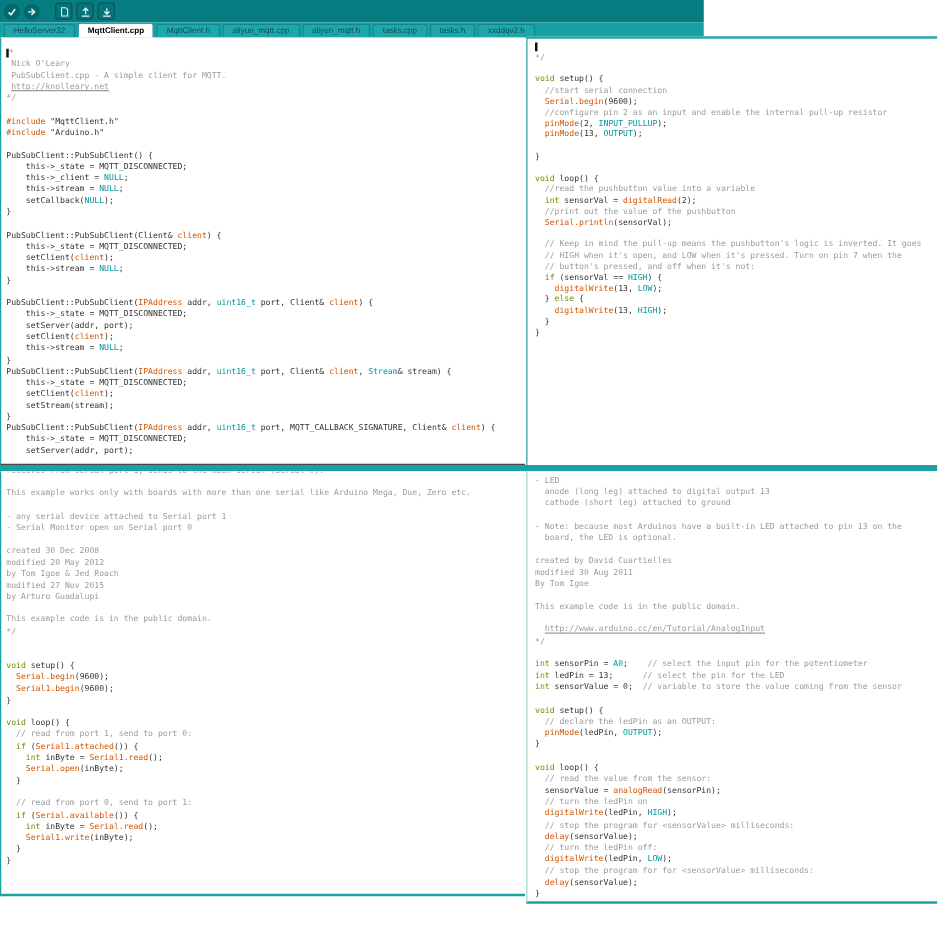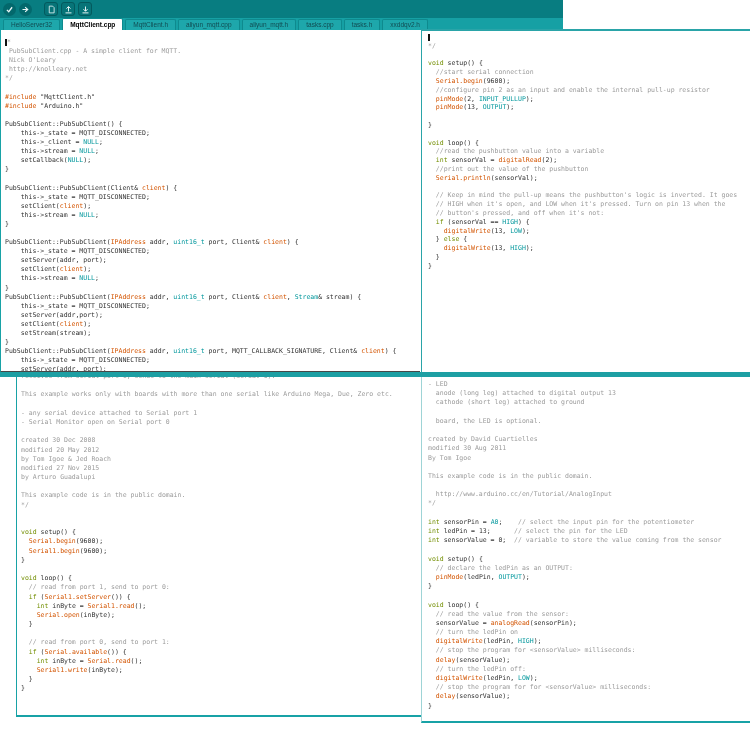--- a/index.html
+++ b/index.html
@@ -23,35 +23,35 @@
        border-radius:2px 2px 0 0;box-sizing:border-box;white-space:nowrap;cursor:pointer;}
   .tab.active{background:#FFFFFF;color:#000;font-weight:bold;height:12px;line-height:11px;}
   
   .pane{position:absolute;background:#fff;overflow:hidden;font-size:6.5px;box-sizing:border-box;}
   .pane .line{white-space:pre;}
   .pane-tl{left:0;top:30px;width:420px;height:342px;border-left:1px solid #18A2A6;
            border-bottom:1px solid #474747;padding:8px 0 0 4px;}
   .pane-tr{left:421px;top:29px;width:329px;height:343px;border-top:2px solid #2AA4A8;
            border-left:1px solid #2AA4A8;padding:2px 0 0 6px;}
   .divider{position:absolute;left:0;top:372px;width:750px;height:5px;background:#1D9FA3;}
-  .pane-bl{left:16px;top:377px;width:420px;height:340px;border-left:1px solid #18A2A6;
+  .pane-bl{left:0;top:377px;width:420px;height:340px;border-left:1px solid #18A2A6;
            border-bottom:2px solid #18A2A6;padding:0 0 0 4px;}
   .pane-bl .line:first-child{margin-top:-5px;}
   .pane-br{left:421px;top:377px;width:329px;height:346px;border-left:1px solid #9ED4D6;
            border-bottom:2px solid #18A2A6;padding:3px 0 11px 6px;}
   .pane-tl .line{height:9.1px;line-height:9.1px;}
   .pane-tr .line{height:8.8px;line-height:8.8px;}
   .pane-bl .line,.pane-br .line{height:9.2px;line-height:9.2px;}
   
   .s-p{color:#333333;}
   .s-c{color:#9B9B9B;}
   .s-k{color:#728E00;}
   .s-f{color:#D35400;}
   .s-l{color:#00979C;}
-  .s-u{color:#9B9B9B;}
+  .s-u{color:#9B9B9B;text-decoration:underline;}
   .cursor{display:inline-block;width:2px;height:7px;background:#111;vertical-align:text-bottom;}
 </style>
 </head>
 <body>
 
 <div class="canvas">
 
   <div class="toolbar">
     <div class="tbtn round" title="">
       <svg width="9" height="9" viewBox="0 0 12 12">
@@ -87,22 +87,22 @@
     <div class="tab">MqttClient.h</div>
     <div class="tab">aliyun_mqtt.cpp</div>
     <div class="tab">aliyun_mqtt.h</div>
     <div class="tab">tasks.cpp</div>
     <div class="tab">tasks.h</div>
     <div class="tab">xxddqv2.h</div>
   </div>
 
   <div class="pane pane-tl">
       <div class="line"><span class="cursor"></span><span class="s-c">*</span></div>
+      <div class="line"><span class="s-c"> Nick O'Leary</span></div>
       <div class="line"><span class="s-c"> PubSubClient.cpp - A simple client for MQTT.</span></div>
-      <div class="line"><span class="s-c"> Nick O'Leary</span></div>
       <div class="line"><span class="s-c"> </span><span class="s-u">http://knolleary.net</span></div>
       <div class="line"><span class="s-c">*/</span></div>
       <div class="line"></div>
       <div class="line"><span class="s-f">#include </span><span class="s-p">"MqttClient.h"</span></div>
       <div class="line"><span class="s-f">#include </span><span class="s-p">"Arduino.h"</span></div>
       <div class="line"></div>
       <div class="line"><span class="s-p">PubSubClient::PubSubClient() {</span></div>
       <div class="line"><span class="s-p">    this-&gt;_state = MQTT_DISCONNECTED;</span></div>
       <div class="line"><span class="s-p">    this-&gt;_client = </span><span class="s-l">NULL</span><span class="s-p">;</span></div>
       <div class="line"><span class="s-p">    this-&gt;stream = </span><span class="s-l">NULL</span><span class="s-p">;</span></div>
@@ -116,21 +116,20 @@
       <div class="line"><span class="s-p">}</span></div>
       <div class="line"></div>
       <div class="line"><span class="s-p">PubSubClient::PubSubClient(</span><span class="s-f">IPAddress</span><span class="s-p"> addr, </span><span class="s-l">uint16_t</span><span class="s-p"> port, Client&amp; </span><span class="s-f">client</span><span class="s-p">) {</span></div>
       <div class="line"><span class="s-p">    this-&gt;_state = MQTT_DISCONNECTED;</span></div>
       <div class="line"><span class="s-p">    setServer(addr, port);</span></div>
       <div class="line"><span class="s-p">    setClient(</span><span class="s-f">client</span><span class="s-p">);</span></div>
       <div class="line"><span class="s-p">    this-&gt;stream = </span><span class="s-l">NULL</span><span class="s-p">;</span></div>
       <div class="line"><span class="s-p">}</span></div>
       <div class="line"><span class="s-p">PubSubClient::PubSubClient(</span><span class="s-f">IPAddress</span><span class="s-p"> addr, </span><span class="s-l">uint16_t</span><span class="s-p"> port, Client&amp; </span><span class="s-f">client</span><span class="s-p">, </span><span class="s-l">Stream</span><span class="s-p">&amp; stream) {</span></div>
       <div class="line"><span class="s-p">    this-&gt;_state = MQTT_DISCONNECTED;</span></div>
-      <div class="line"><span class="s-p">    setServer(addr,port);</span></div>
       <div class="line"><span class="s-p">    setClient(</span><span class="s-f">client</span><span class="s-p">);</span></div>
       <div class="line"><span class="s-p">    setStream(stream);</span></div>
       <div class="line"><span class="s-p">}</span></div>
       <div class="line"><span class="s-p">PubSubClient::PubSubClient(</span><span class="s-f">IPAddress</span><span class="s-p"> addr, </span><span class="s-l">uint16_t</span><span class="s-p"> port, MQTT_CALLBACK_SIGNATURE, Client&amp; </span><span class="s-f">client</span><span class="s-p">) {</span></div>
       <div class="line"><span class="s-p">    this-&gt;_state = MQTT_DISCONNECTED;</span></div>
       <div class="line"><span class="s-p">    setServer(addr, port);</span></div>
     </div>
   <div class="pane pane-tr">
       <div class="line"><span class="cursor"></span></div>
       <div class="line"><span class="s-c">*/</span></div>
@@ -144,21 +143,21 @@
       <div class="line"></div>
       <div class="line"><span class="s-p">}</span></div>
       <div class="line"></div>
       <div class="line"><span class="s-k">void</span><span class="s-p"> loop() {</span></div>
       <div class="line"><span class="s-c">  //read the pushbutton value into a variable</span></div>
       <div class="line"><span class="s-p">  </span><span class="s-k">int</span><span class="s-p"> sensorVal = </span><span class="s-f">digitalRead</span><span class="s-p">(2);</span></div>
       <div class="line"><span class="s-c">  //print out the value of the pushbutton</span></div>
       <div class="line"><span class="s-p">  </span><span class="s-f">Serial.println</span><span class="s-p">(sensorVal);</span></div>
       <div class="line"></div>
       <div class="line"><span class="s-c">  // Keep in mind the pull-up means the pushbutton's logic is inverted. It goes</span></div>
-      <div class="line"><span class="s-c">  // HIGH when it's open, and LOW when it's pressed. Turn on pin 13 when the</span></div>
+      <div class="line"><span class="s-c">  // HIGH when it's open, and LOW when it's pressed. Turn on pin 7 when the</span></div>
       <div class="line"><span class="s-c">  // button's pressed, and off when it's not:</span></div>
       <div class="line"><span class="s-p">  </span><span class="s-k">if</span><span class="s-p"> (sensorVal == </span><span class="s-l">HIGH</span><span class="s-p">) {</span></div>
       <div class="line"><span class="s-p">    </span><span class="s-f">digitalWrite</span><span class="s-p">(13, </span><span class="s-l">LOW</span><span class="s-p">);</span></div>
       <div class="line"><span class="s-p">  } </span><span class="s-k">else</span><span class="s-p"> {</span></div>
       <div class="line"><span class="s-p">    </span><span class="s-f">digitalWrite</span><span class="s-p">(13, </span><span class="s-l">HIGH</span><span class="s-p">);</span></div>
       <div class="line"><span class="s-p">  }</span></div>
       <div class="line"><span class="s-p">}</span></div>
     </div>
   <div class="divider"></div>
   <div class="pane pane-bl">
@@ -179,37 +178,38 @@
       <div class="line"><span class="s-c">*/</span></div>
       <div class="line"></div>
       <div class="line"></div>
       <div class="line"><span class="s-k">void</span><span class="s-p"> setup() {</span></div>
       <div class="line"><span class="s-p">  </span><span class="s-f">Serial.begin</span><span class="s-p">(9600);</span></div>
       <div class="line"><span class="s-p">  </span><span class="s-f">Serial1.begin</span><span class="s-p">(9600);</span></div>
       <div class="line"><span class="s-p">}</span></div>
       <div class="line"></div>
       <div class="line"><span class="s-k">void</span><span class="s-p"> loop() {</span></div>
       <div class="line"><span class="s-c">  // read from port 1, send to port 0:</span></div>
-      <div class="line"><span class="s-p">  </span><span class="s-k">if</span><span class="s-p"> (</span><span class="s-f">Serial1.setServer</span><span class="s-p">()) {</span></div>
+      <div class="line"><span class="s-p">  </span><span class="s-k">if</span><span class="s-p"> (</span><span class="s-f">Serial1.attached</span><span class="s-p">()) {</span></div>
       <div class="line"><span class="s-p">    </span><span class="s-k">int</span><span class="s-p"> inByte = </span><span class="s-f">Serial1.read</span><span class="s-p">();</span></div>
       <div class="line"><span class="s-p">    </span><span class="s-f">Serial.open</span><span class="s-p">(inByte);</span></div>
       <div class="line"><span class="s-p">  }</span></div>
       <div class="line"></div>
       <div class="line"><span class="s-c">  // read from port 0, send to port 1:</span></div>
       <div class="line"><span class="s-p">  </span><span class="s-k">if</span><span class="s-p"> (</span><span class="s-f">Serial.available</span><span class="s-p">()) {</span></div>
       <div class="line"><span class="s-p">    </span><span class="s-k">int</span><span class="s-p"> inByte = </span><span class="s-f">Serial.read</span><span class="s-p">();</span></div>
       <div class="line"><span class="s-p">    </span><span class="s-f">Serial1.write</span><span class="s-p">(inByte);</span></div>
       <div class="line"><span class="s-p">  }</span></div>
       <div class="line"><span class="s-p">}</span></div>
     </div>
   <div class="pane pane-br">
       <div class="line"><span class="s-c">- LED</span></div>
       <div class="line"><span class="s-c">  anode (long leg) attached to digital output 13</span></div>
       <div class="line"><span class="s-c">  cathode (short leg) attached to ground</span></div>
       <div class="line"></div>
+      <div class="line"><span class="s-c">- Note: because most Arduinos have a built-in LED attached to pin 13 on the</span></div>
       <div class="line"><span class="s-c">  board, the LED is optional.</span></div>
       <div class="line"></div>
       <div class="line"><span class="s-c">created by David Cuartielles</span></div>
       <div class="line"><span class="s-c">modified 30 Aug 2011</span></div>
       <div class="line"><span class="s-c">By Tom Igoe</span></div>
       <div class="line"></div>
       <div class="line"><span class="s-c">This example code is in the public domain.</span></div>
       <div class="line"></div>
       <div class="line"><span class="s-c">  </span><span class="s-u">http://www.arduino.cc/en/Tutorial/AnalogInput</span></div>
       <div class="line"><span class="s-c">*/</span></div>

